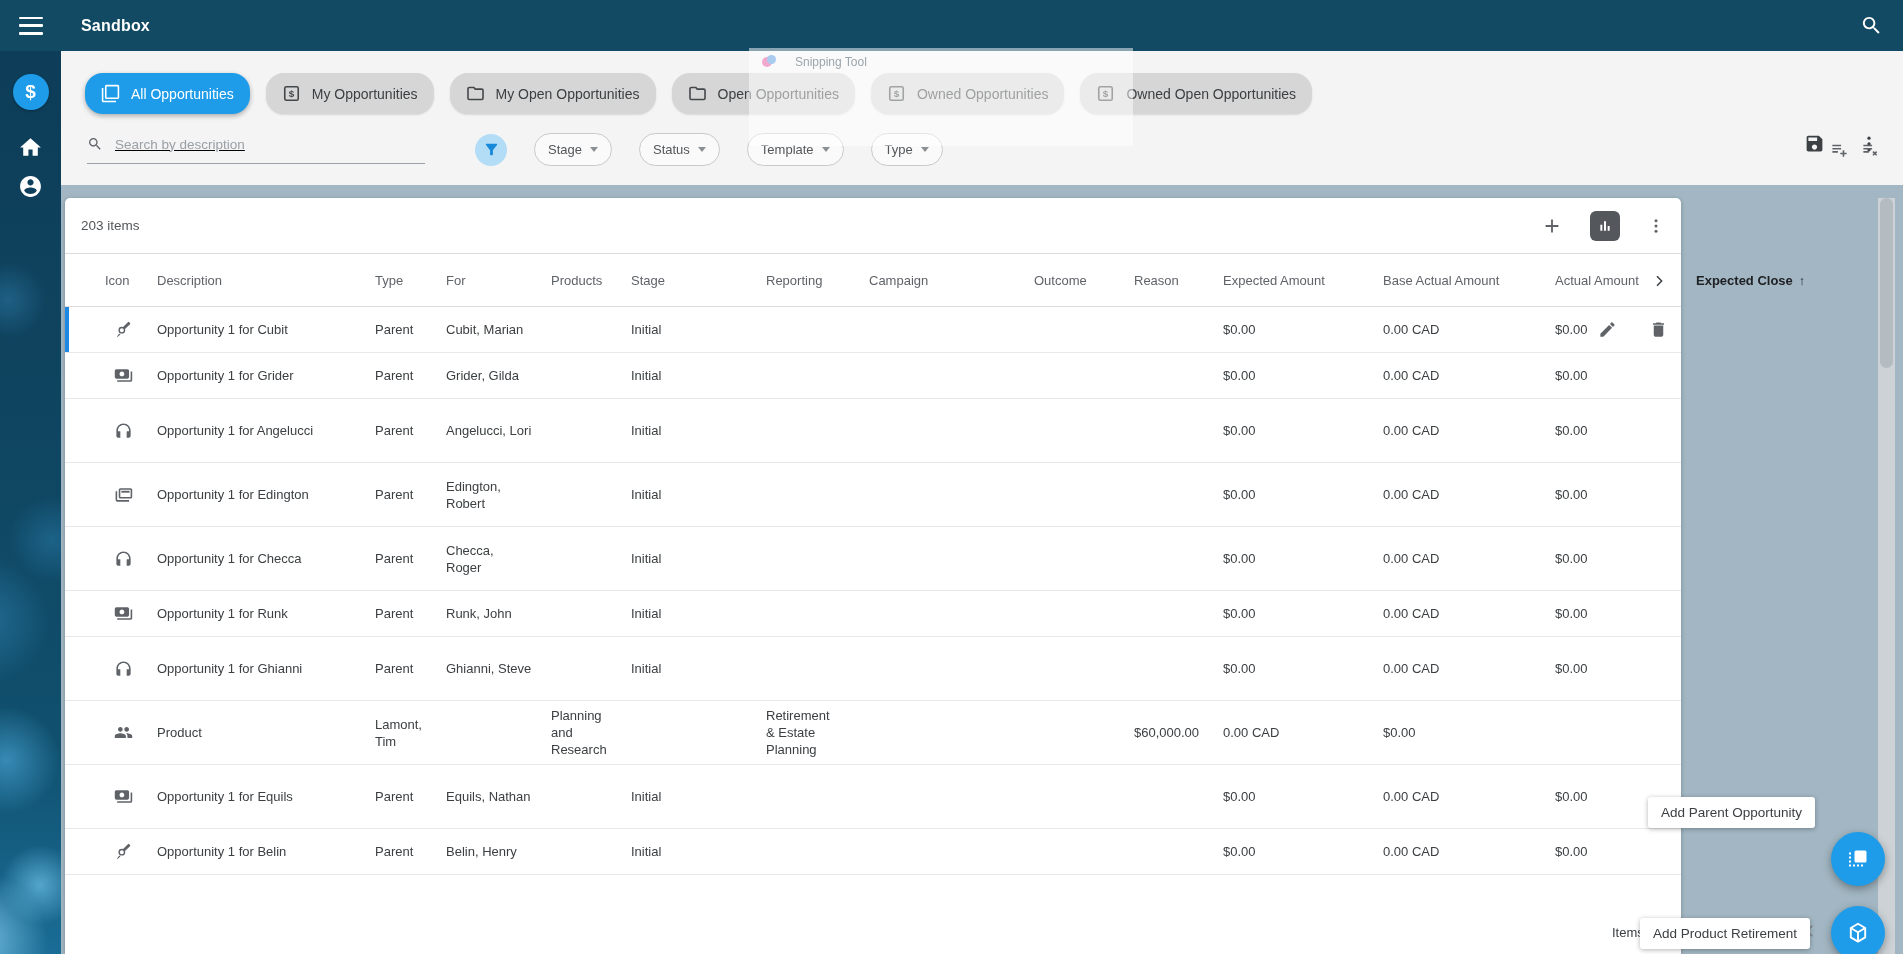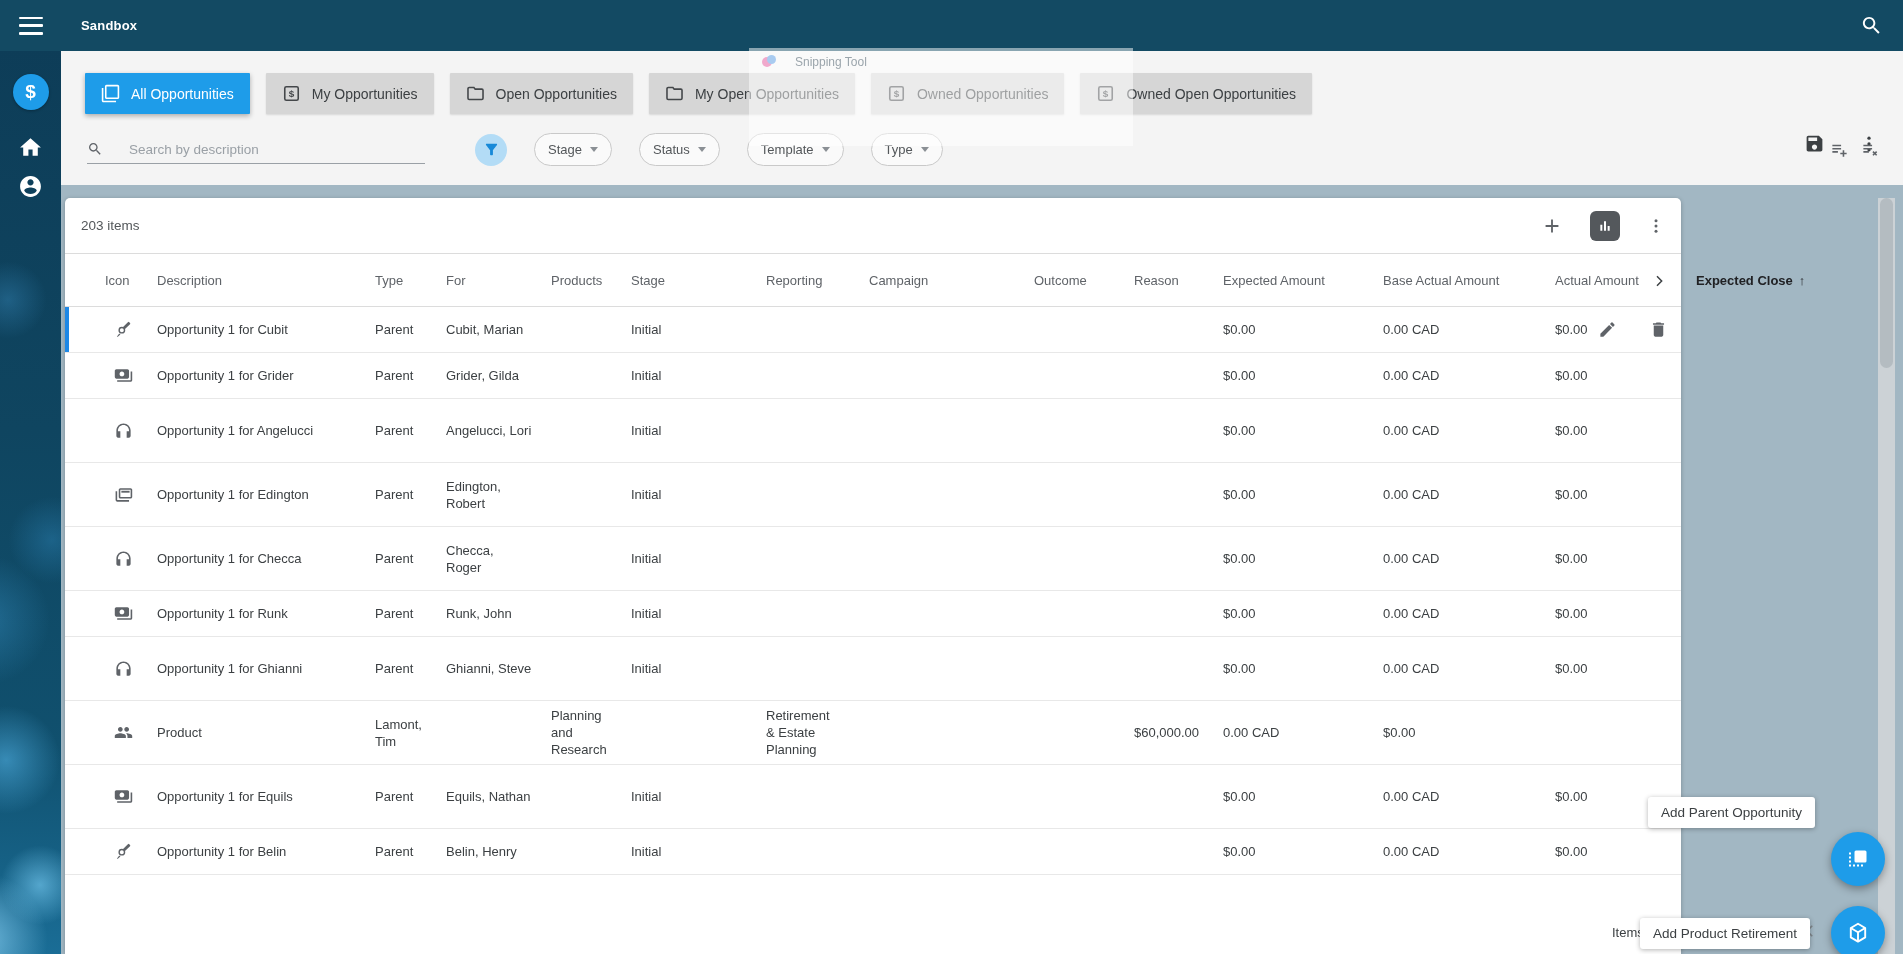--- a/index.html
+++ b/index.html
@@ -9,21 +9,21 @@
     --app-bar:#134a63; --accent:#1e9ce9; --selected-row:#1e88e5; --backdrop:#a2b7c3;
     --top-bg:#f4f4f4; --chip-gray:#d6d6d6; --text-primary:#3c4043; --text-secondary:#5f6368;
   }
   svg{display:block;}
 
   
   .app-bar{position:absolute;top:0;left:0;width:1903px;height:51px;background:var(--app-bar);z-index:30;
     display:flex;align-items:center;}
   .hamburger{width:24px;height:18px;margin-left:19px;display:flex;flex-direction:column;justify-content:space-between;cursor:pointer;}
   .hamburger span{display:block;height:2.6px;background:#fff;border-radius:1px;}
-  .app-title{color:#fff;font-size:13px;font-weight:700;margin-left:38px;letter-spacing:.2px;}
+  .app-title{color:#fff;font-size:16px;font-weight:700;margin-left:38px;letter-spacing:.2px;}
   .appbar-search{position:absolute;right:20px;top:14px;width:23px;height:23px;color:#fff;cursor:pointer;}
 
   
   .sidebar{position:absolute;top:0;left:0;width:61px;height:954px;z-index:20;
     background:
       radial-gradient(circle 55px at 8px 300px, rgba(45,120,165,.55), transparent 70%),
       radial-gradient(circle 90px at -15px 620px, rgba(52,140,190,.5), transparent 72%),
       radial-gradient(circle 62px at 52px 540px, rgba(44,130,180,.45), transparent 70%),
       radial-gradient(circle 75px at 6px 760px, rgba(86,185,238,.55), transparent 72%),
       radial-gradient(circle 55px at 40px 885px, rgba(125,210,250,.6), transparent 72%),
@@ -31,32 +31,32 @@
       linear-gradient(180deg,#0d3c57 0%,#0f4560 45%,#10506e 78%,#1a6d96 100%);}
   .side-icons{position:absolute;top:74px;left:0;width:61px;display:flex;flex-direction:column;align-items:center;}
   .money-fab{width:36px;height:36px;border-radius:50%;background:var(--accent);color:#fff;display:flex;
     align-items:center;justify-content:center;font-size:19px;font-weight:700;cursor:pointer;box-shadow:0 1px 3px rgba(0,0,0,.3);}
   .side-home{margin-top:25px;width:25px;height:25px;color:#fff;cursor:pointer;}
   .side-person{margin-top:14px;width:25px;height:25px;color:#fff;cursor:pointer;}
 
   
   .top-panel{position:absolute;top:51px;left:61px;width:1842px;height:134px;background:var(--top-bg);z-index:1;}
   .chips-row{position:absolute;top:22px;left:24px;display:flex;gap:16px;align-items:center;}
-  .chip{height:41px;border-radius:1px;background:var(--chip-gray);display:flex;align-items:center;
+  .chip{height:41px;border-radius:18px;background:var(--chip-gray);display:flex;align-items:center;
     padding:0 16px;gap:11px;font-size:14px;color:#3c4043;cursor:pointer;box-shadow:0 1px 2px rgba(0,0,0,.12);}
   .chip .chip-ic{width:19px;height:19px;color:#44474a;}
   .chip.selected{background:var(--accent);color:#fff;box-shadow:0 2px 5px rgba(0,0,0,.3);}
   .chip.selected .chip-ic{color:#fff;}
   .panel-actions{position:absolute;top:82px;right:24px;display:flex;gap:34px;align-items:center;}
   .save-ic{width:21px;height:21px;color:#3c4043;cursor:pointer;}
   .dots-ic{width:20px;height:20px;color:#3c4043;cursor:pointer;}
 
   .filter-row{position:absolute;top:82px;left:0;width:100%;height:33px;display:flex;align-items:center;}
-  .search-box{margin-left:26px;width:338px;display:flex;align-items:center;gap:24px;
-    border-bottom:1px solid #9aa0a6;height:28px;}
+  .search-box{margin-left:26px;width:338px;display:flex;align-items:flex-start;gap:10px;
+    border-bottom:1px solid #9aa0a6;height:28px;text-decoration:underline;}
   .search-box .mag{width:16px;height:16px;color:#5f6368;flex:none;}
   .search-box input{border:none;outline:none;background:transparent;font-size:13.5px;color:#3c4043;width:100%;
     font-family:"Liberation Sans",sans-serif;}
   .search-box input::placeholder{color:#9aa0a6;}
   .funnel-chip{margin-left:50px;width:32px;height:32px;border-radius:50%;background:#b3dcf6;display:flex;
     align-items:center;justify-content:center;cursor:pointer;}
   .funnel-chip svg{width:17px;height:17px;color:#1789d8;}
   .pill{margin-left:27px;height:33px;border:1px solid #c9c9c9;border-radius:17px;background:#fafafa;
     display:flex;align-items:center;padding:0 13px;gap:8px;font-size:13px;color:#53575a;cursor:pointer;}
   .caret{width:0;height:0;border-left:4.5px solid transparent;border-right:4.5px solid transparent;border-top:5px solid #8b9095;}
@@ -176,29 +176,29 @@
           </svg>
         </span>
       <span>My Opportunities</span>
     </div>
     <div class="chip">
       <span class="chip-ic">
           <svg viewBox="0 0 24 24" fill="none" stroke="currentColor" stroke-width="2">
             <path d="M10 4.5H4c-.8 0-1.5.7-1.5 1.5v12c0 .8.7 1.5 1.5 1.5h16c.8 0 1.5-.7 1.5-1.5V8c0-.8-.7-1.5-1.5-1.5h-8.4L10 4.5z"></path>
           </svg>
         </span>
-      <span>Open Opportunities</span>
+      <span>My Open Opportunities</span>
     </div>
     <div class="chip">
       <span class="chip-ic">
           <svg viewBox="0 0 24 24" fill="none" stroke="currentColor" stroke-width="2">
             <path d="M10 4.5H4c-.8 0-1.5.7-1.5 1.5v12c0 .8.7 1.5 1.5 1.5h16c.8 0 1.5-.7 1.5-1.5V8c0-.8-.7-1.5-1.5-1.5h-8.4L10 4.5z"></path>
           </svg>
         </span>
-      <span>My Open Opportunities</span>
+      <span>Open Opportunities</span>
     </div>
     <div class="chip">
       <span class="chip-ic">
           <svg viewBox="0 0 24 24">
             <rect x="3.5" y="3.5" width="17" height="17" rx="2" fill="none" stroke="currentColor" stroke-width="2"></rect>
             <text x="12" y="16.6" font-size="12.5" font-weight="bold" text-anchor="middle" fill="currentColor" font-family="Liberation Sans,sans-serif">$</text>
           </svg>
         </span>
       <span>Owned Opportunities</span>
     </div>

